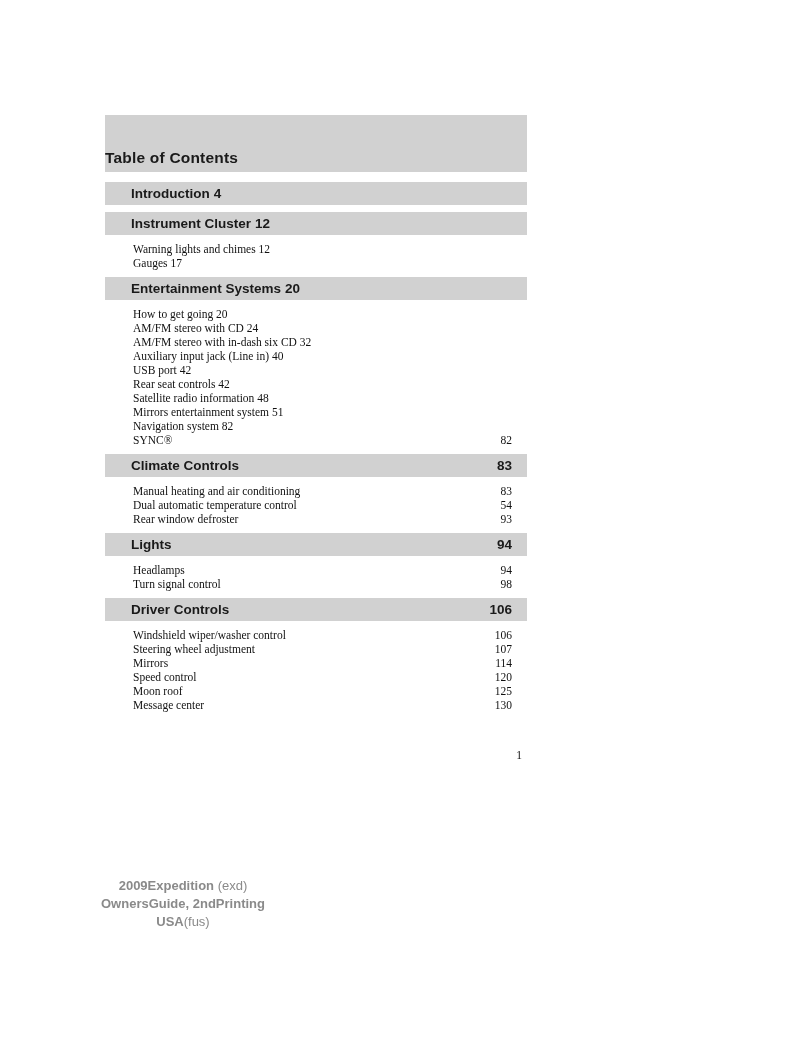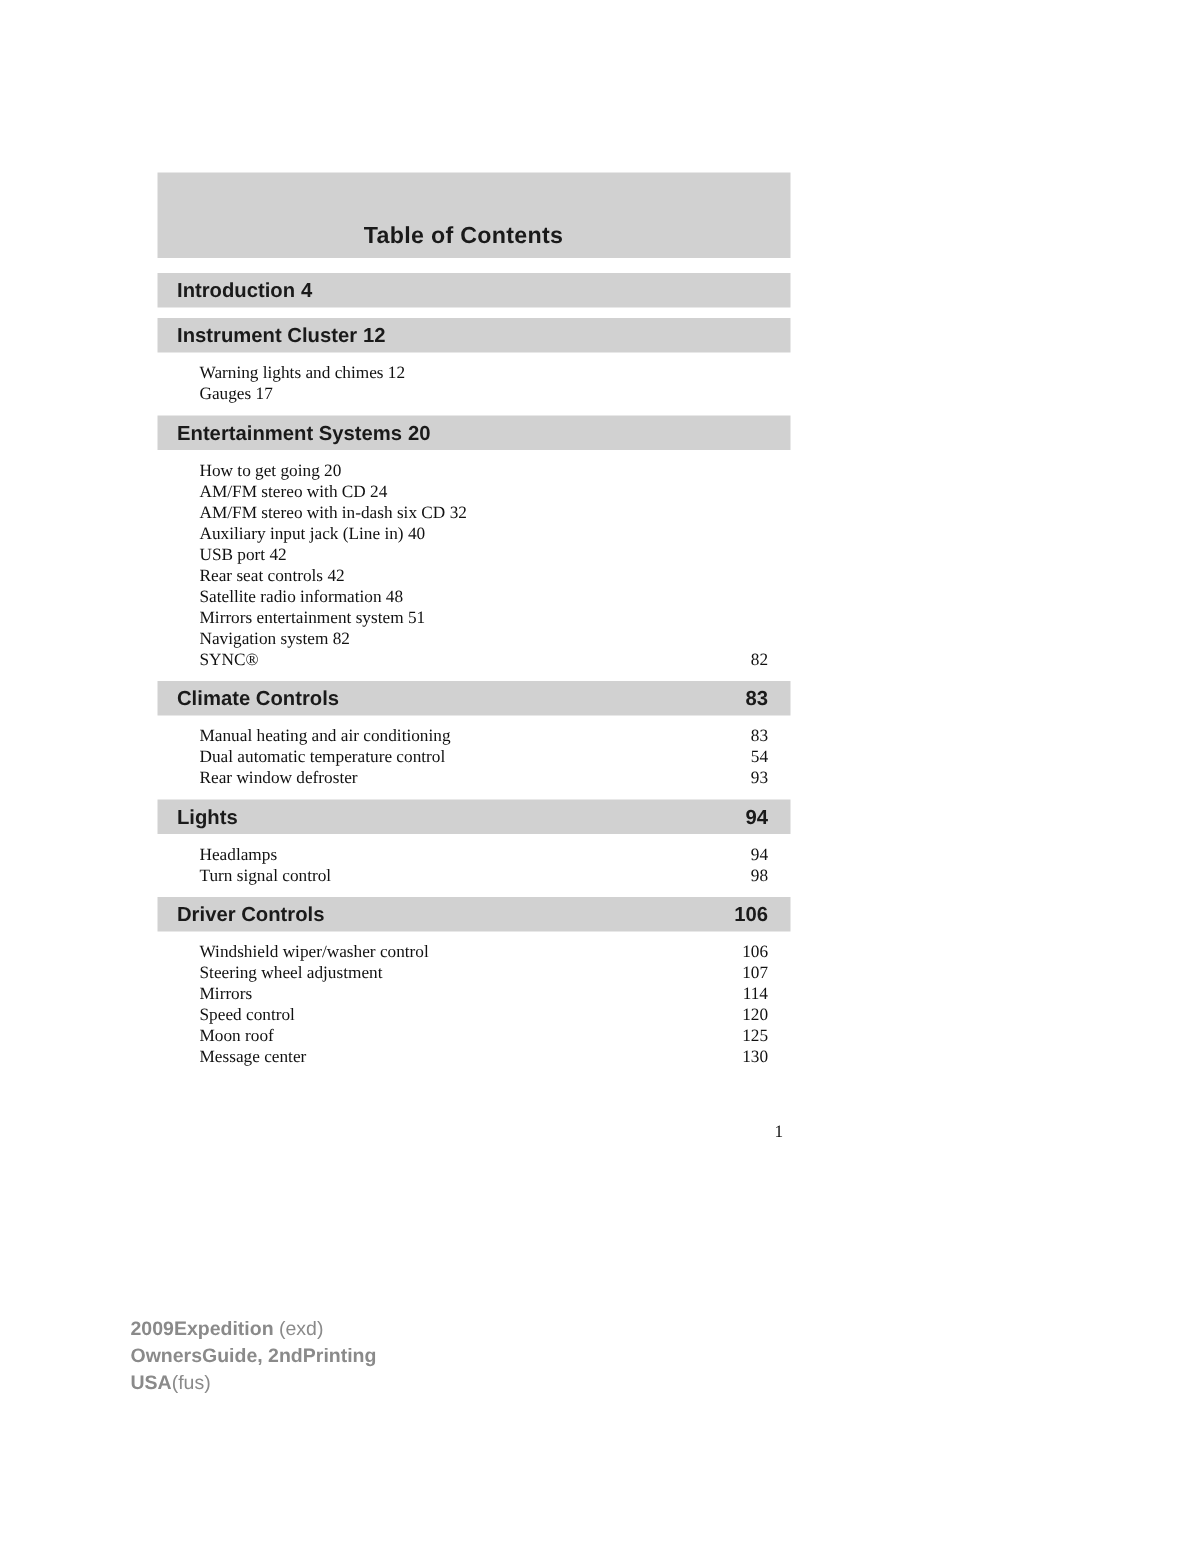--- a/index.html
+++ b/index.html
@@ -15,38 +15,38 @@
   .content {
     position: absolute;
     left: 105px; top: 115px;
     width: 422px;
   }
   .toc-header {
     height: 57px;
     background: #d1d1d1;
     display: flex;
     align-items: flex-end;
-    justify-content: center;
+    justify-content: flex-start;
     padding: 0 14px 5px 0;
     margin-bottom: 10px;
   }
   .toc-title {
     font-weight: bold;
     font-size: 15.5px;
     letter-spacing: 0.2px;
   }
   .bar {
     height: 23px;
     background: #d1d1d1;
     margin-top: 7px;
     font-weight: bold;
     font-size: 13.5px;
     display: flex;
     align-items: center;
-    padding: 0 15px 0 13px;
+    padding: 0 15px 0 26px;
   }
   .bar.split { justify-content: space-between; }
   .bar-pg-inline { margin-left: 4px; }
   .entries {
     padding: 7px 15px 0 28px;
     font-family: "Liberation Serif", serif;
     font-size: 11.5px;
     line-height: 14px;
     color: #111111;
   }
@@ -58,25 +58,26 @@
   .folio {
     text-align: right;
     padding-right: 5px;
     margin-top: 37px;
     font-family: "Liberation Serif", serif;
     font-size: 11.5px;
     color: #111111;
   }
   .footer {
     position: absolute;
-    left: 87px; top: 877px;
+    left: 101px; top: 877px;
     color: #8a8a8a;
     font-size: 13px;
     font-weight: bold;
     line-height: 18px;
+    text-align: center;
   }
   .fn { font-weight: normal; }
 </style>
 </head>
 <body>
 
 <div class="content">
 
   <div class="toc-header">
     <span class="toc-title">Table of Contents</span>

